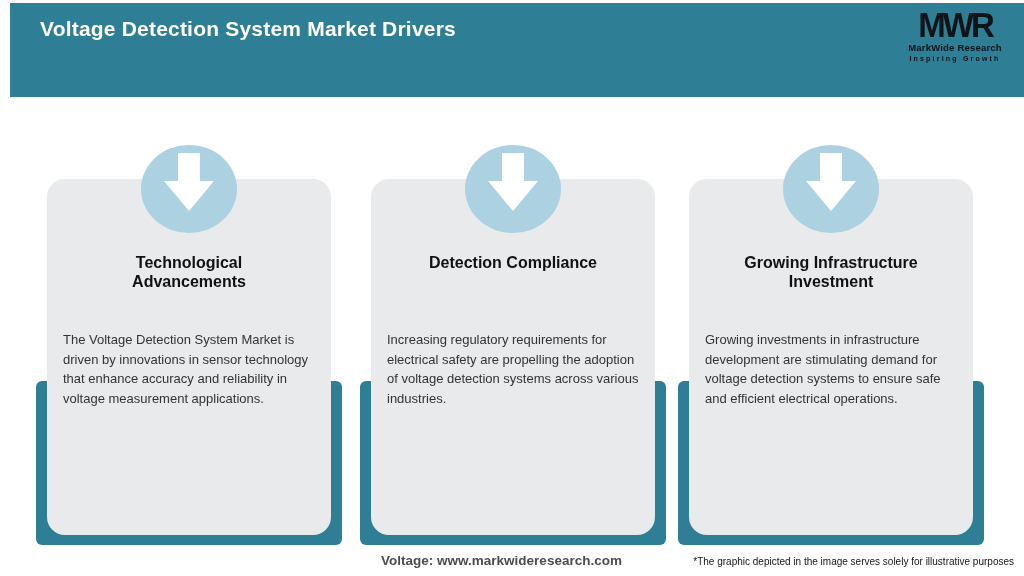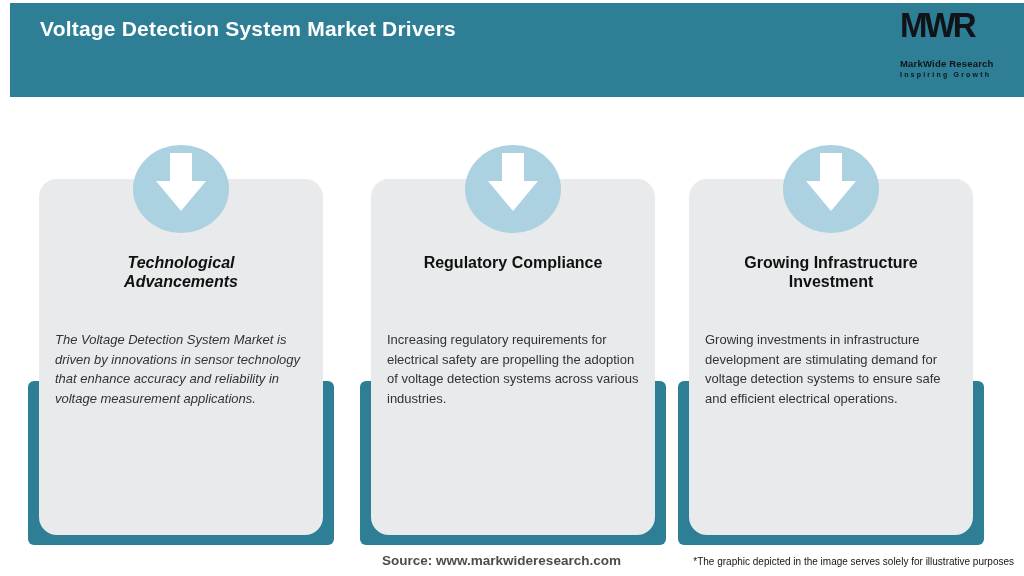--- a/index.html
+++ b/index.html
@@ -21,32 +21,32 @@
   .topbar{
     position:absolute;left:10px;top:3px;right:0;height:94px;
     background:var(--teal);
   }
   .topbar h1{
     position:absolute;left:30px;top:14px;
     color:#ffffff;font-size:21px;font-weight:bold;letter-spacing:.2px;
   }
   .logo{
     position:absolute;right:14px;top:5px;width:110px;
-    text-align:left;color:#101418;line-height:1;
+    text-align:center;color:#101418;line-height:1;
   }
   .logo-acronym{
     font-size:33px;font-weight:bold;letter-spacing:-3px;
     transform:scaleY(1.05);
   }
-  .logo-name{font-size:9.5px;font-weight:bold;margin-top:18px;letter-spacing:.2px;}
+  .logo-name{font-size:9.5px;font-weight:bold;margin-top:2px;letter-spacing:.2px;}
   .logo-tagline{font-size:7px;font-weight:bold;letter-spacing:2.2px;margin-top:2px;}
 
   
   .card-group{position:absolute;top:145px;width:306px;height:400px;}
-  .g1{left:28px;font-style:italic;} .g2{left:360px;} .g3{left:678px;}
+  .g1{left:36px;} .g2{left:360px;} .g3{left:678px;}
   .shadow{
     position:absolute;left:0;top:236px;width:306px;height:164px;
     background:var(--teal);border-radius:6px;
   }
   .card{
     position:absolute;left:11px;top:34px;width:284px;height:356px;
     background:var(--card);border-radius:18px;
   }
   .card h2{
     position:absolute;top:74px;left:32px;width:220px;
@@ -96,21 +96,21 @@
     <div class="icon-circle">
       <svg width="50" height="60" viewBox="0 0 50 60">
         <path d="M14 0 H36 V28 H50 L25 58 L0 28 H14 Z" fill="#ffffff"></path>
       </svg>
     </div>
   </div>
 
   <div class="card-group g2">
     <div class="shadow"></div>
     <div class="card">
-      <h2>Regulatory Compliance</h2>
+      <h2>Detection Compliance</h2>
       <p>Increasing regulatory requirements for electrical safety are propelling the adoption of voltage detection systems across various industries.</p>
     </div>
     <div class="icon-circle">
       <svg width="50" height="60" viewBox="0 0 50 60">
         <path d="M14 0 H36 V28 H50 L25 58 L0 28 H14 Z" fill="#ffffff"></path>
       </svg>
     </div>
   </div>
 
   <div class="card-group g3">
@@ -119,16 +119,16 @@
       <h2>Growing Infrastructure Investment</h2>
       <p>Growing investments in infrastructure development are stimulating demand for voltage detection systems to ensure safe and efficient electrical operations.</p>
     </div>
     <div class="icon-circle">
       <svg width="50" height="60" viewBox="0 0 50 60">
         <path d="M14 0 H36 V28 H50 L25 58 L0 28 H14 Z" fill="#ffffff"></path>
       </svg>
     </div>
   </div>
 
-  <div class="source">Source: www.markwideresearch.com</div>
+  <div class="source">Voltage: www.markwideresearch.com</div>
   <div class="disclaimer">*The graphic depicted in the image serves solely for illustrative purposes</div>
 
 </div>
 
 </body></html>

